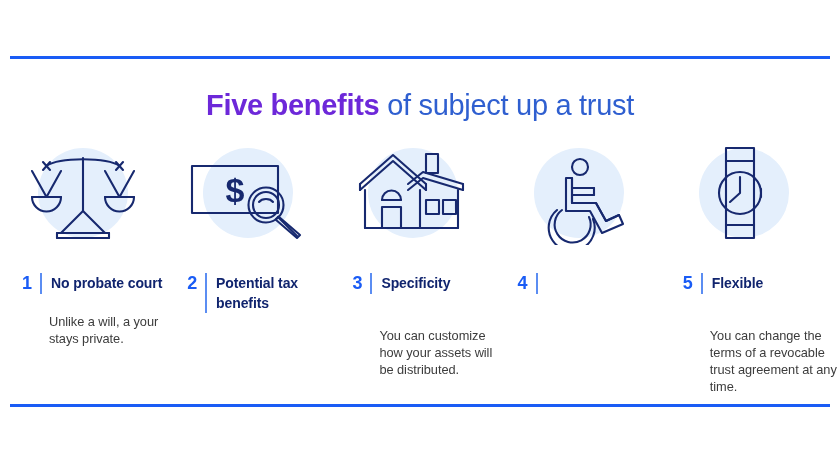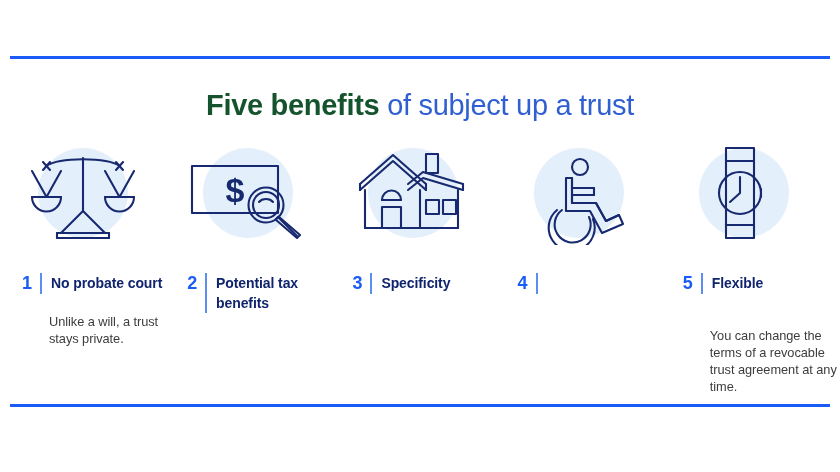--- a/index.html
+++ b/index.html
@@ -34,21 +34,21 @@
     text-align: center;
     font-size: 29px;
     line-height: 34px;
     letter-spacing: -0.3px;
     color: #2f5fd0;
     font-weight: 400;
     white-space: nowrap;
   }
   .title .strong {
     font-weight: 700;
-    color: #14532d;
+    color: #6d28d9;
   }
 
   .columns {
     position: absolute;
     top: 145px;
     left: 0;
     width: 840px;
     display: flex;
   }
   .col {
@@ -165,21 +165,21 @@
           <line x1="35" y1="88" x2="35" y2="93"></line>
           <line x1="87" y1="88" x2="87" y2="93"></line>
           <line x1="35" y1="93" x2="87" y2="93"></line>
         </svg>
       </div>
       <div class="headrow">
         <div class="num">1</div>
         <div class="divider"></div>
         <div class="heading">No probate court</div>
       </div>
-      <div class="body">Unlike a will, a trust stays private.</div>
+      <div class="body">Unlike a will, a your stays private.</div>
     </div>
 
     <div class="col col-2">
       <div class="icon-wrap">
         <div class="circle"></div>
         <svg class="icon-svg" viewBox="0 0 140 100">
           <rect x="5" y="21" width="86" height="47"></rect>
           <text class="dollar" x="48" y="57" text-anchor="middle" font-family="Liberation Sans, sans-serif" font-size="34" font-weight="700">$</text>
           <circle cx="79" cy="60" r="17.5"></circle>
           <circle cx="79" cy="60" r="13"></circle>
@@ -216,20 +216,21 @@
           <path d="M30 62 L30 83 M49 62 L49 83 M30 62 L49 62"></path>
           <rect x="74" y="55" width="13" height="14"></rect>
           <rect x="91" y="55" width="13" height="14"></rect>
         </svg>
       </div>
       <div class="headrow">
         <div class="num">3</div>
         <div class="divider"></div>
         <div class="heading">Specificity</div>
       </div>
+      <div class="body">You can customize how your assets will be distributed.</div>
     </div>
 
     <div class="col col-4">
       <div class="icon-wrap">
         <div class="circle"></div>
         <svg class="icon-svg" viewBox="0 0 140 100">
           <circle cx="62" cy="22" r="8"></circle>
           <path d="M39 65 A23 23 0 1 0 75 74"></path>
           <path d="M44 65 A18 18 0 1 0 71 72"></path>
           <path d="M54 33 L54 58 L78 58 L88 76 L101 70"></path>

